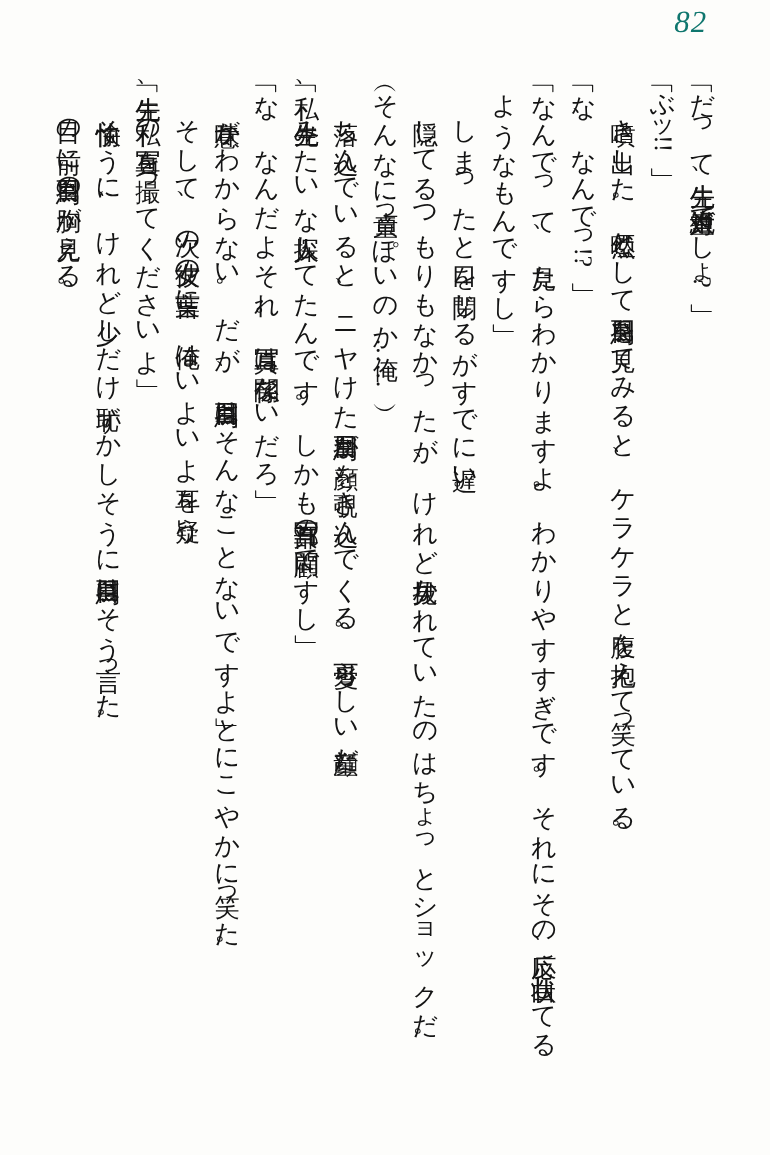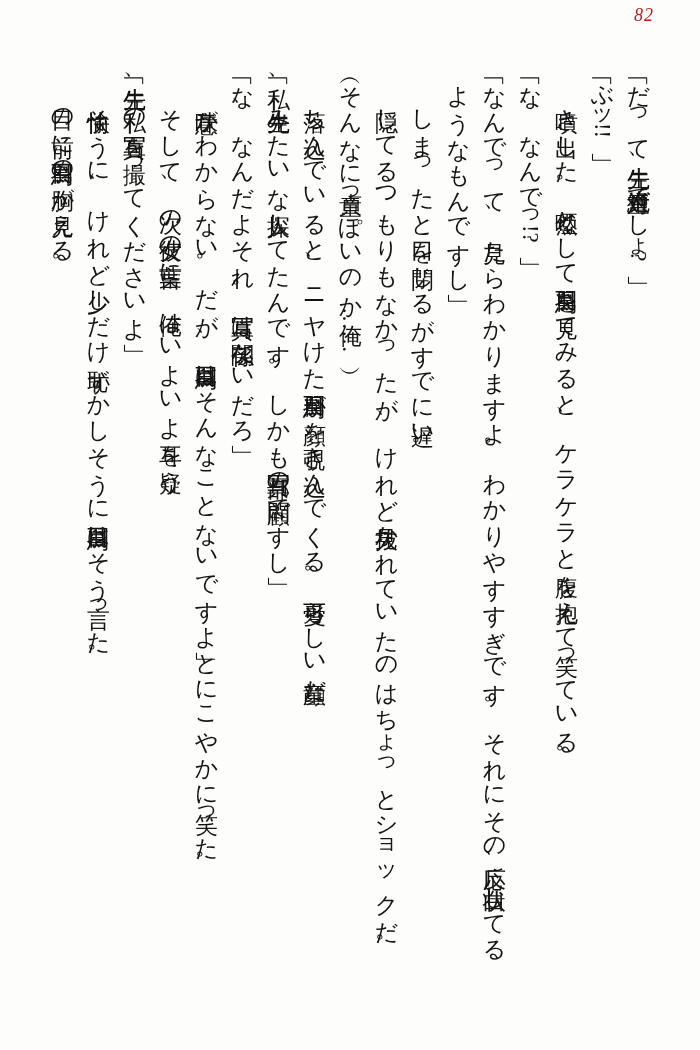--- a/index.html
+++ b/index.html
@@ -13,24 +13,23 @@
     height: 1050px;
     background: #fdfdfb;
     overflow: hidden;
   }
   .page-number {
     position: absolute;
     top: 5px;
     left: 613px;
     font-family: "Liberation Serif", "DejaVu Serif", serif;
     font-style: italic;
-    font-size: 18px;
-    color: #b91c1c;
+    font-size: 28px;
+    color: #0f766e;
     letter-spacing: 1px;
-    margin-left: 21px;
   }
   .text-block {
     position: absolute;
     top: 70px;
     right: 44px;
     height: 900px;
     writing-mode: vertical-rl;
     text-orientation: mixed;
     font-family: "Liberation Serif", "DejaVu Serif", serif;
     font-size: 23px;

